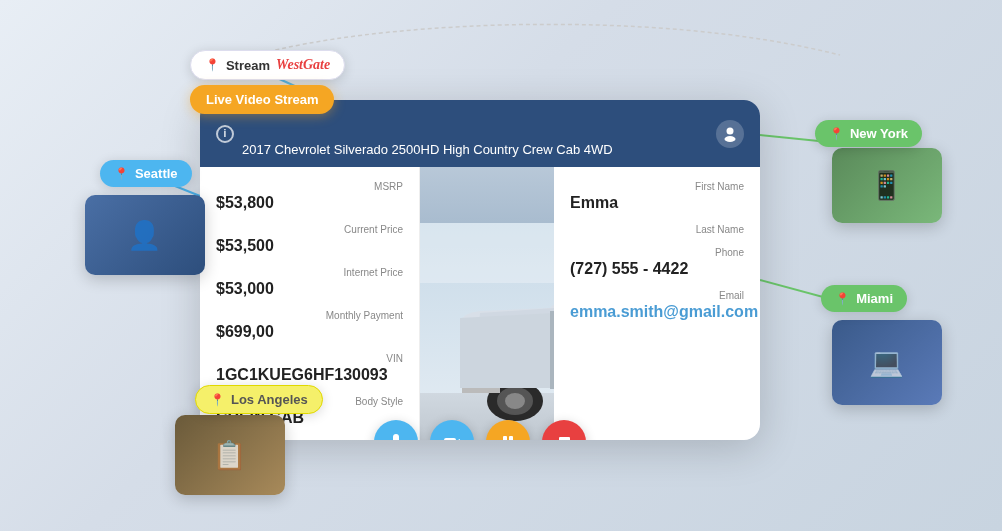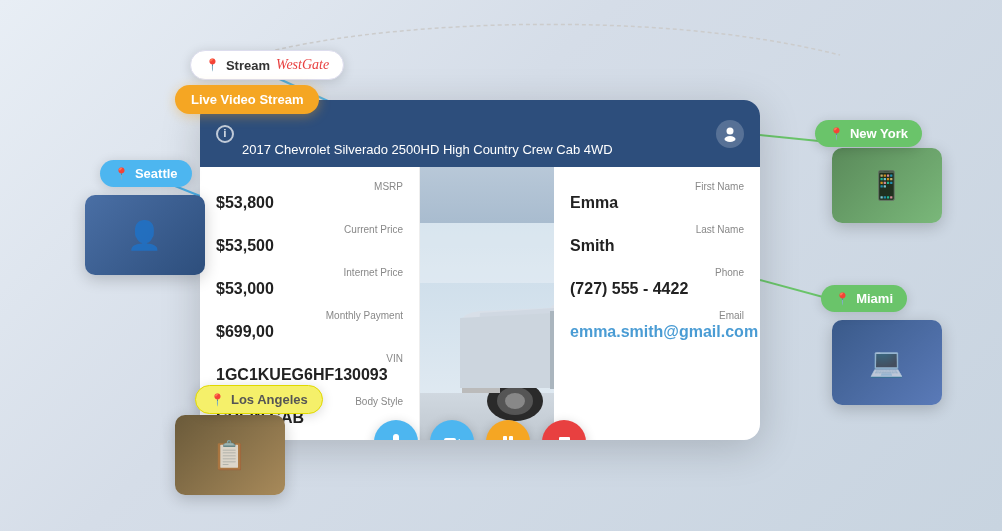--- a/index.html
+++ b/index.html
@@ -200,21 +200,21 @@
       top: 50px;
       left: 190px;
       background: white;
       border: 1.5px solid #dde;
       color: #333;
       font-size: 13px;
     }
 
     .badge-live {
       top: 85px;
-      left: 175px;
+      left: 190px;
       background: #f5a623;
       color: white;
       border-radius: 20px;
       padding: 7px 16px;
       font-size: 13px;
       font-weight: 700;
       z-index: 20;
       position: absolute;
       box-shadow: 0 2px 12px rgba(245,166,35,0.4);
     }
@@ -312,21 +312,21 @@
       font-size: 28px;
       opacity: 0.7;
     }
 
     
     .westgate-text {
       font-family: Georgia, serif;
       font-style: italic;
       color: #e84040;
       font-size: 14px;
-      font-weight: normal;
+      font-weight: bold;
     }
   </style>
 </head>
 <body>
 
 <div class="bg-dealership"></div>
 
 <svg class="svg-lines" viewBox="0 0 1002 531">
 
   <line x1="255" y1="68" x2="370" y2="120" stroke="#4db6f0" stroke-width="2" stroke-dasharray="none" fill="none"></line>
@@ -495,21 +495,20 @@
       </div>
     </div>
 
     <div class="card-right">
       <div class="field-group">
         <div class="field-label">First Name</div>
         <div class="field-value">Emma</div>
       </div>
       <div class="field-group">
         <div class="field-label">Last Name</div>
-        <div class="field-value">Smith</div>
       </div>
       <div class="field-group">
         <div class="field-label">Phone</div>
         <div class="field-value">(727) 555 - 4422</div>
       </div>
       <div class="field-group">
         <div class="field-label">Email</div>
         <div class="field-value-link">emma.smith@gmail.com</div>
       </div>
     </div>

